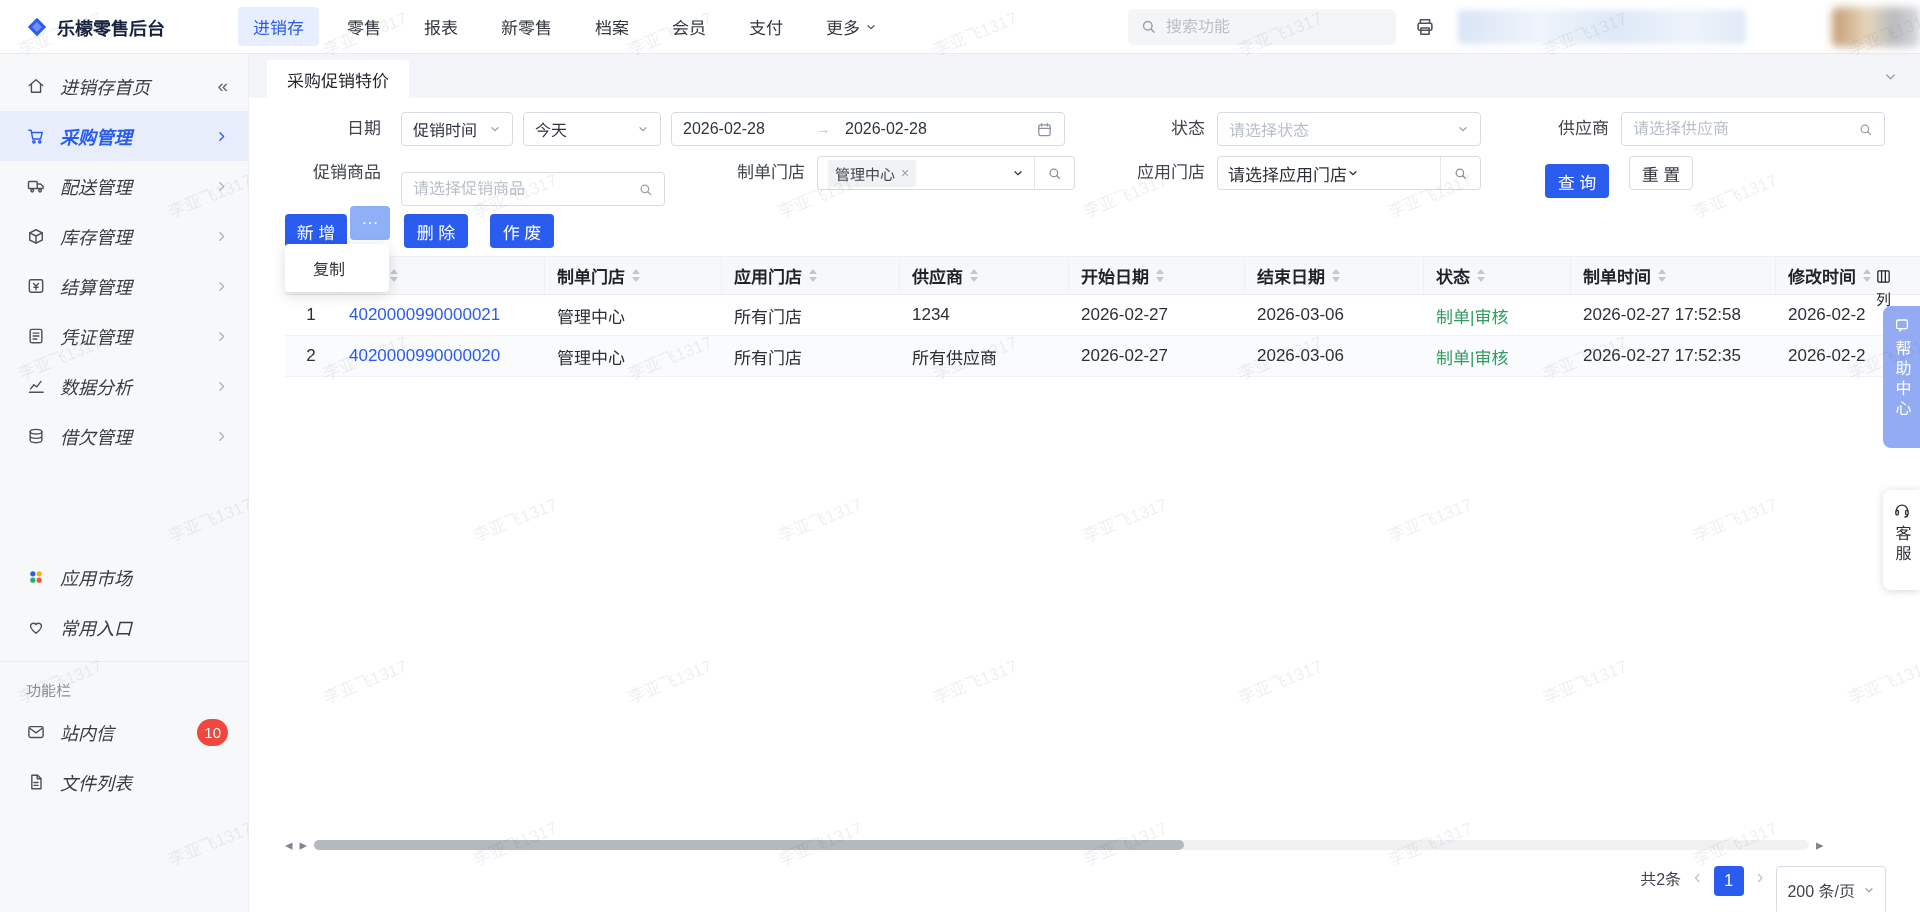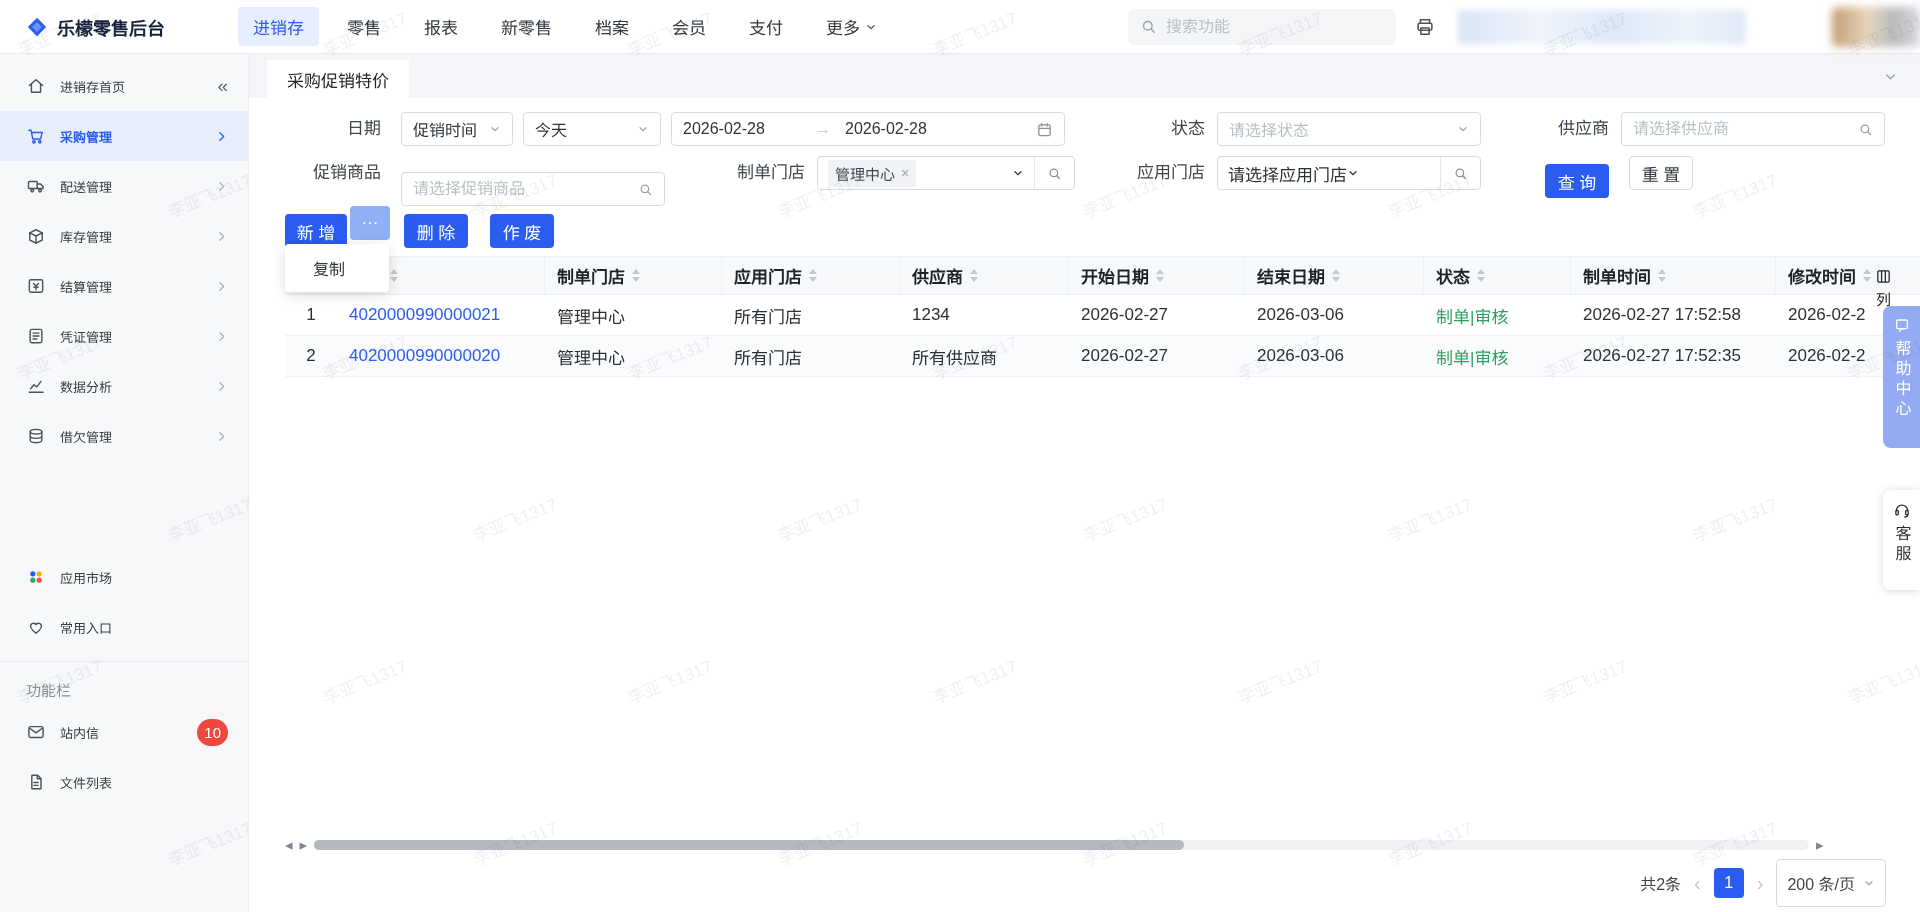--- a/index.html
+++ b/index.html
@@ -21,21 +21,21 @@
   .printer{margin-left:18px;color:#4c5158;flex:none;cursor:pointer;}
   .blur1{width:288px;height:34px;margin-left:22px;border-radius:4px;flex:none;
     background:linear-gradient(90deg,#d9e4f6,#f0f4fb 28%,#dde8f7 55%,#eef3fb 80%,#dfe9f6);filter:blur(3px);}
   .blur2{width:88px;height:40px;margin-left:86px;border-radius:6px;flex:none;
     background:linear-gradient(90deg,#c49a72,#e7d6bc 40%,#b9babe 70%,#d8d9dd);filter:blur(4px);}
 
   
   .sidebar{position:absolute;top:54px;left:0;width:249px;height:858px;background:#f7f8fa;border-right:1px solid #edeff2;display:flex;flex-direction:column;padding-top:7px;z-index:10;}
   .side-item{display:flex;align-items:center;height:50px;padding:0 20px 0 26px;color:#383c44;cursor:pointer;flex:none;}
   .side-item .sicon{width:20px;height:20px;margin-right:14px;color:#4c5158;flex:none;}
-  .side-item .slabel{flex:1;font-size:13px;white-space:nowrap;}
+  .side-item .slabel{flex:1;font-size:18px;white-space:nowrap;font-style:italic;}
   .side-item .chev{color:#adb2bb;flex:none;}
   .side-item.active{background:#e7edfb;}
   .side-item.active .slabel{color:var(--primary);font-weight:600;}
   .side-item.active .sicon,.side-item.active .chev{color:var(--primary);}
   .collapse-ic{font-size:19px;color:#5f6570;flex:none;cursor:pointer;}
   .side-spacer{height:91px;flex:none;}
   .side-section{border-top:1px solid #e9ebee;margin-top:9px;padding:17px 26px 7px;color:#8b919c;font-size:15px;flex:none;}
   .badge{min-width:28px;height:27px;border-radius:14px;background:var(--red);color:#fff;font-size:15px;display:flex;align-items:center;justify-content:center;padding:0 7px;flex:none;}
 
   
@@ -89,21 +89,21 @@
   .status-green{color:var(--green);}
 
   .coltool{position:absolute;right:28px;top:214px;display:flex;flex-direction:column;align-items:center;gap:3px;color:#23262d;cursor:pointer;z-index:15;}
   .coltool .cl{font-size:15px;}
 
   .hscroll{position:absolute;left:36px;top:783px;display:flex;align-items:center;gap:7px;}
   .hs-arrow{color:#7f858f;font-size:15px;line-height:1;cursor:pointer;}
   .hs-track{width:1495px;height:10px;background:#f0f1f3;border-radius:5px;position:relative;}
   .hs-thumb{position:absolute;left:0;top:0;width:870px;height:10px;background:#b4b8bf;border-radius:5px;cursor:grab;}
 
-  .pagination{position:absolute;right:34px;top:812px;height:34px;display:flex;align-items:center;gap:13px;font-size:16px;color:#40454e;margin-left:32px;}
+  .pagination{position:absolute;right:34px;top:812px;height:34px;display:flex;gap:13px;font-size:16px;color:#40454e;margin-left:32px;}
   .pg-chev{font-size:20px;color:#c3c8cf;cursor:pointer;line-height:1;}
   .pg-num{width:30px;height:30px;border-radius:4px;background:var(--primary);color:#fff;display:flex;align-items:center;justify-content:center;font-size:16px;cursor:pointer;}
   .pg-size{height:48px;border:1px solid #d7dbe2;border-radius:4px;display:flex;align-items:center;gap:8px;padding:4px 10px;cursor:pointer;white-space:nowrap;}
 
   
   .help-tab{position:absolute;right:0;top:306px;width:37px;height:142px;background:#93abf2;border-radius:8px 0 0 8px;display:flex;flex-direction:column;align-items:center;padding-top:11px;gap:7px;color:#fff;z-index:45;cursor:pointer;}
   .cs-card{position:absolute;right:0;top:490px;width:37px;height:100px;background:#fff;border-radius:8px 0 0 8px;box-shadow:0 1px 9px rgba(0,0,0,0.16);display:flex;flex-direction:column;align-items:center;padding-top:11px;gap:6px;color:#2b2f36;z-index:45;cursor:pointer;}
   .vtext{writing-mode:vertical-lr;text-orientation:upright;letter-spacing:4px;font-size:16px;line-height:1;}
 
   #wm-layer{position:absolute;inset:0;overflow:hidden;pointer-events:none;z-index:60;}

